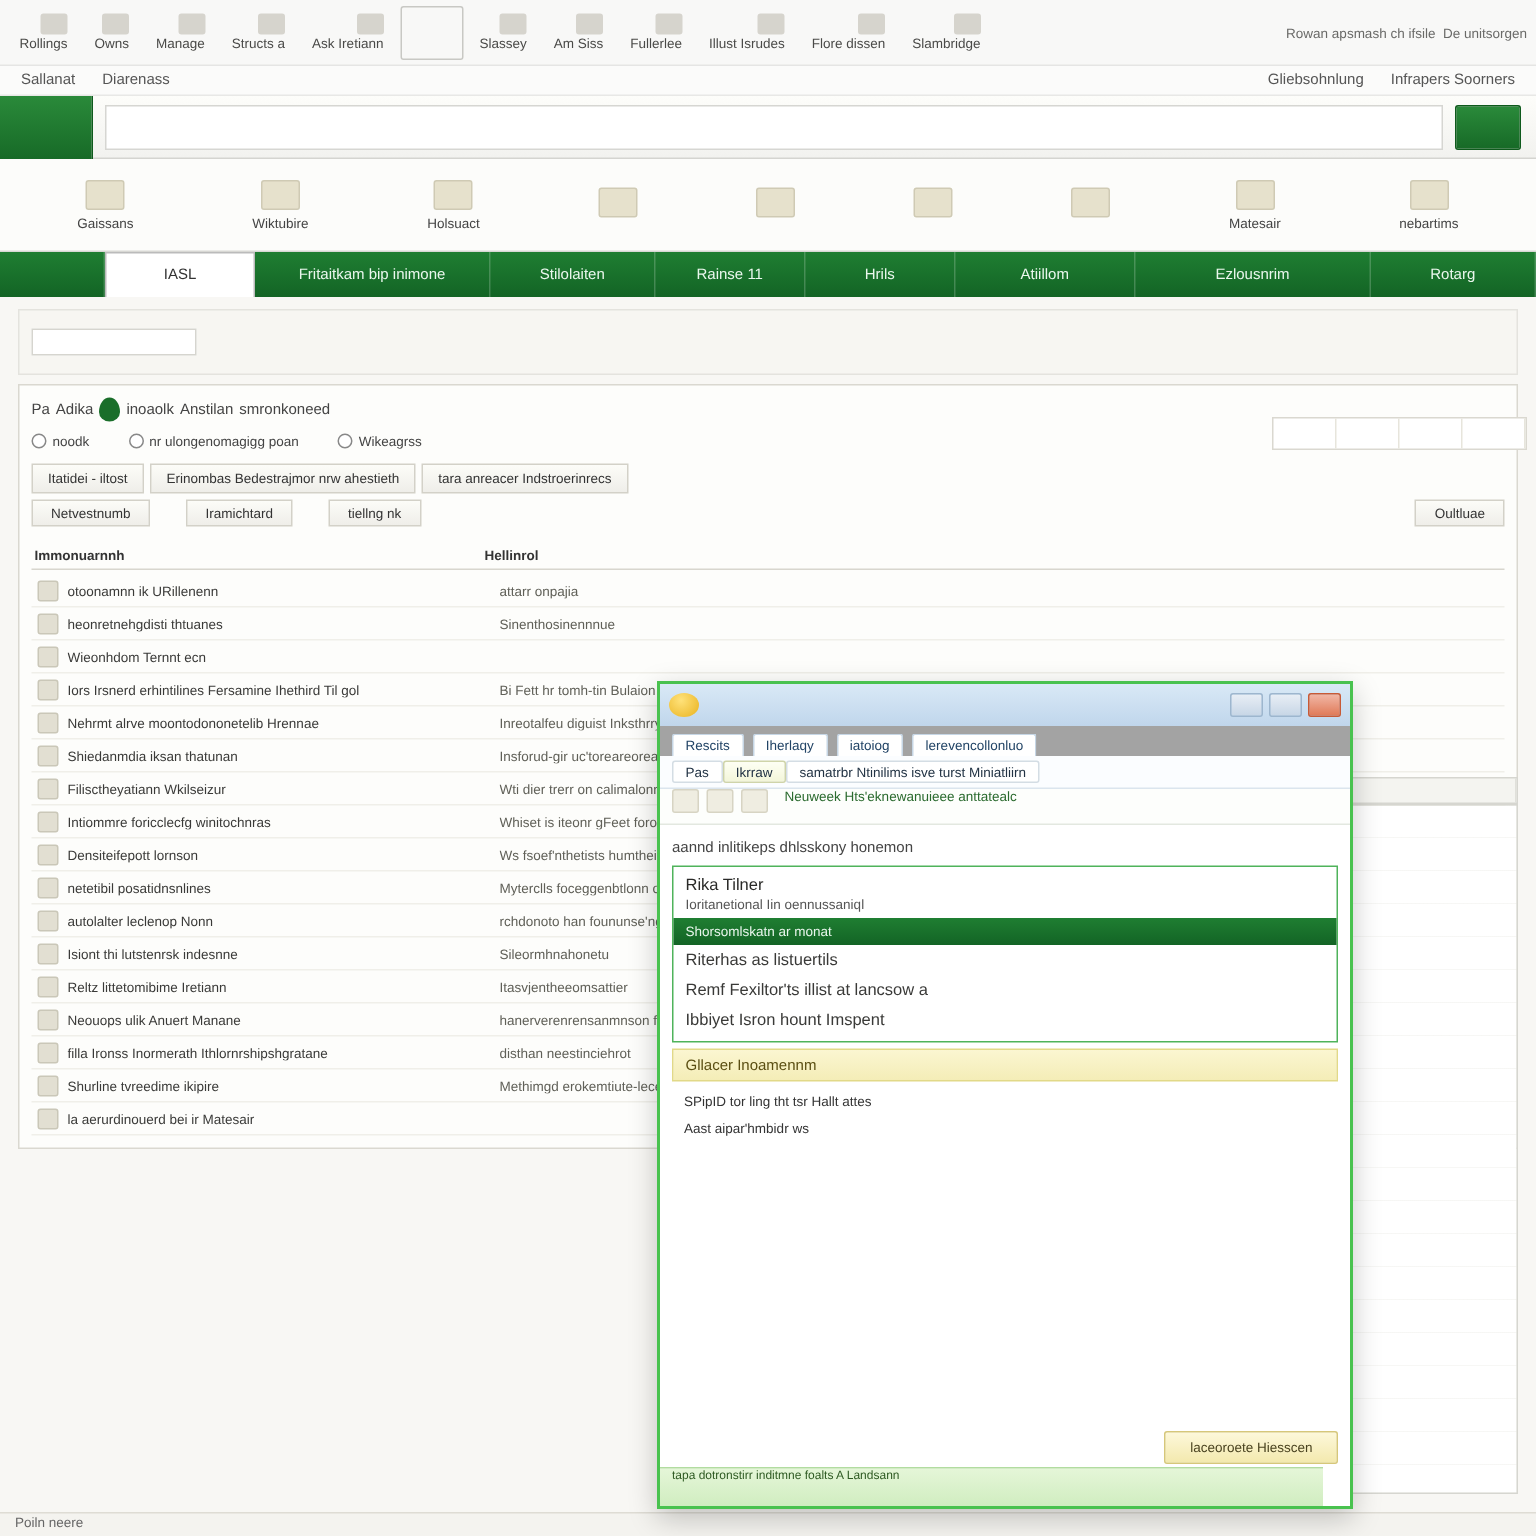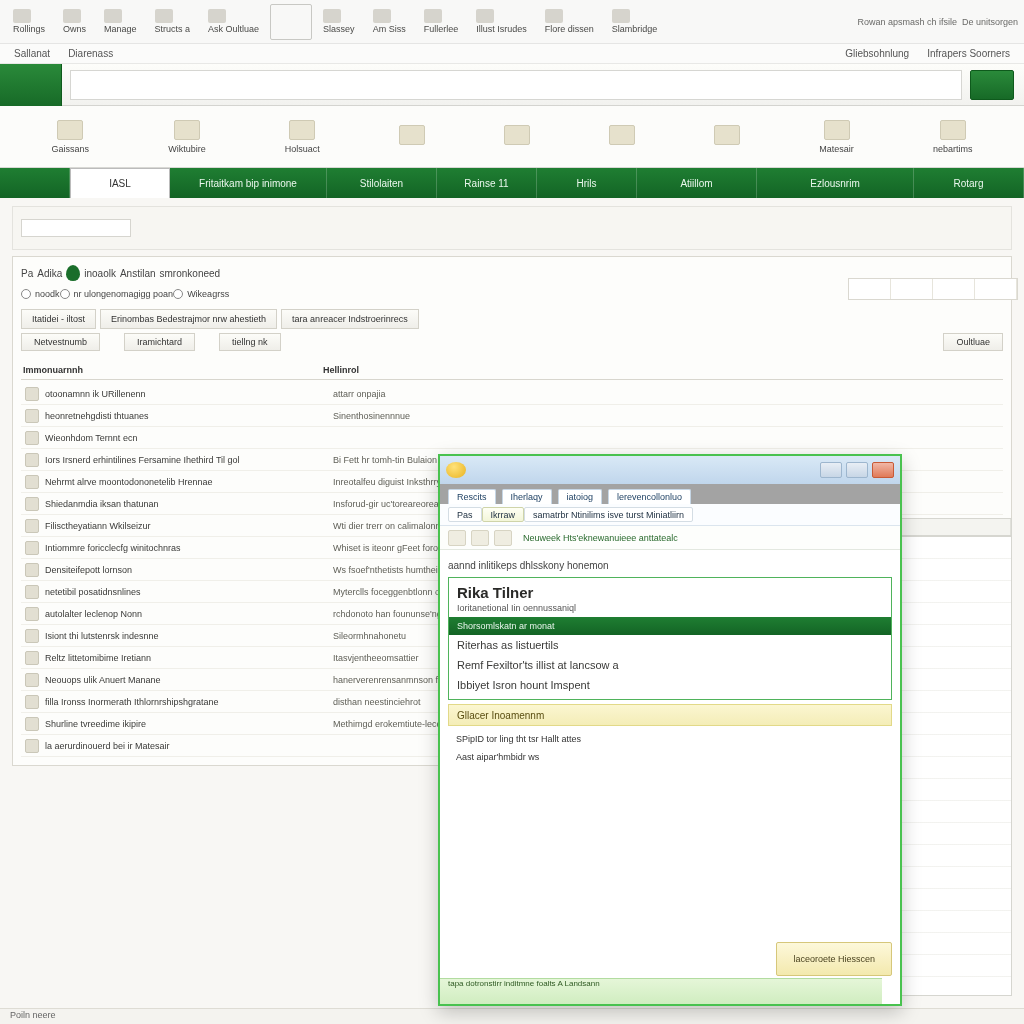--- a/index.html
+++ b/index.html
@@ -1,19 +1,19 @@
 <!DOCTYPE html>
 <html><head>
 <meta charset="utf-8">
 <style>
 *{box-sizing:border-box;margin:0;padding:0;font-family:"Segoe UI",Tahoma,sans-serif}
 body{width:1024px;height:1024px;overflow:hidden;background:#f5f5f3;font-size:10px}
 
 .menubar{display:flex;height:44px;background:#f8f8f7;border-bottom:1px solid #e5e5e4;align-items:center;gap:4px;padding:2px 6px}
-.menubar .mi{display:flex;flex-direction:column;align-items:flex-start;justify-content:center;padding:2px 6px;color:#4a4a48;font-size:9px;gap:1px;cursor:pointer;border:1px solid transparent;border-radius:2px}
+.menubar .mi{display:flex;flex-direction:column;align-items:flex-end;justify-content:center;padding:2px 6px;color:#4a4a48;font-size:9px;gap:1px;cursor:pointer;border:1px solid transparent;border-radius:2px}
 .menubar .mi .ic{width:18px;height:14px;background:#d6d4cd;border-radius:2px}
 .menubar .corner{margin-left:auto;font-size:9px;color:#6a6a68}
 
 .menubar2{display:flex;height:20px;background:#fbfbfa;border-bottom:1px solid #e8e8e6;align-items:center;gap:18px;padding:0 14px;color:#555;font-size:10px}
 
 .ribbon{height:42px;background:linear-gradient(#fdfdfa,#f2f2ef);border-bottom:1px solid #d4d4d0;display:flex;align-items:center}
 .ribbon .home{width:62px;height:42px;background:linear-gradient(#2a8a3a,#176a27);border-right:1px solid #0e5a1c}
 .ribbon .formulabar{flex:1;height:30px;margin:6px 8px;border:1px solid #d6d6d2;background:#fff}
 .ribbon .badge{width:44px;height:30px;margin:6px 10px 6px 0;background:linear-gradient(#2a8a3a,#176a27);border:1px solid #0e5a1c;border-radius:2px}
 
@@ -26,21 +26,21 @@
 .gtabs .gt.act{background:#fff;color:#333;border-top:1px solid #bbb;border-left:1px solid #bbb;border-right:1px solid #bbb}
 
 .workspace{height:calc(1024px - 44px - 20px - 42px - 62px - 30px);background:#f8f7f4;position:relative;padding:8px 12px}
 .secondary-bar{height:44px;background:#f7f6f2;border:1px solid #e4e3de;margin-bottom:6px;display:flex;align-items:center;padding:0 8px;gap:10px}
 .secondary-bar .nbox{width:110px;height:18px;border:1px solid #d6d5cf;background:#fff}
 .secondary-bar .lbl{font-size:9px;color:#666}
 
 .panel{border:1px solid #dad8d0;background:#fdfdfb;padding:8px}
 .panel .toprow{display:flex;align-items:center;gap:4px;font-size:10px;color:#444;margin-bottom:8px}
 .panel .toprow .shield{width:14px;height:16px;background:#1a6e2a;border-radius:50% 50% 50% 50%/60% 60% 40% 40%}
-.panel .radiorow{display:flex;align-items:flex-start;font-size:9px;color:#444;margin-bottom:10px}
+.panel .radiorow{display:flex;align-items:flex-start;gap:26px;font-size:9px;color:#444;margin-bottom:10px}
 .panel .radiorow .r{display:flex;align-items:center;gap:4px}
 .panel .radiorow .rdot{width:10px;height:10px;border-radius:50%;border:1px solid #888;background:#fff}
 .panel .tabs2{display:flex;gap:4px;margin-bottom:4px}
 .panel .tabs2 .t2{height:20px;padding:0 10px;border:1px solid #d3d1c8;background:linear-gradient(#fcfcf8,#efeee9);font-size:9px;color:#333;display:flex;align-items:center;cursor:pointer}
 .panel .btnrow{display:flex;gap:24px;margin-bottom:10px}
 .panel .btnrow .b2{height:18px;padding:0 12px;border:1px solid #d3d1c8;background:linear-gradient(#fcfcf8,#efeee9);font-size:9px;color:#333;display:flex;align-items:center;cursor:pointer}
 .panel .colhead{display:flex;font-size:9px;font-weight:600;color:#333;border-bottom:1px solid #d8d6ce;padding:4px 2px}
 .panel .colhead .c1{width:300px}
 .panel .colhead .c2{flex:1}
 .list{margin-top:3px}
@@ -53,34 +53,34 @@
 .dialog .titlebar{height:28px;background:linear-gradient(#d9e9f6,#c0d6ec);display:flex;align-items:center;padding:0 6px;gap:8px}
 .dialog .titlebar .orb{width:20px;height:16px;background:radial-gradient(circle at 40% 30%,#ffe27a,#e9b21e);border-radius:50%}
 .dialog .titlebar .wbtns{margin-left:auto;display:flex;gap:4px}
 .dialog .titlebar .wbtns .wb{width:22px;height:16px;background:linear-gradient(#e8eef5,#c7d6e6);border:1px solid #9db6ce;border-radius:2px}
 .dialog .titlebar .wbtns .wb.close{background:linear-gradient(#f1b7a6,#e07a58);border-color:#c85a36}
 .dialog .tabbar{height:20px;background:#a3a3a3;display:flex;gap:6px;padding:0 8px;align-items:flex-end;font-size:9px;color:#246}
 .dialog .tabbar .dt{padding:2px 8px;border:1px solid #c6d6e5;border-bottom:none;background:#fff;border-radius:2px 2px 0 0}
 .dialog .subtabbar{height:22px;display:flex;gap:0;padding:3px 8px;background:#fbfdff;border-bottom:1px solid #dbe5ee}
 .dialog .subtabbar .st{padding:2px 8px;font-size:9px;border:1px solid #d4dde4;background:#fff;border-radius:2px;color:#234}
 .dialog .subtabbar .st.act{background:linear-gradient(#fefff4,#f3f6d9);border-color:#cfd4a9}
-.dialog .iconbar{height:24px;padding:0 8px;display:flex;align-items:center;gap:5px;background:#fdfefc;border-bottom:1px solid #e3e8e0}
+.dialog .iconbar{height:24px;padding:0 8px;display:flex;align-items:flex-start;gap:5px;background:#fdfefc;border-bottom:1px solid #e3e8e0}
 .dialog .iconbar .ib{width:18px;height:16px;background:#efede1;border:1px solid #d7d4c3;border-radius:2px}
 .dialog .iconbar .ibt{font-size:9px;color:#2a6a2e;margin-left:6px}
 .dialog .body{position:relative;padding:6px 8px;height:calc(100% - 28px - 20px - 22px - 24px)}
 .dialog .sectlabel{font-size:10px;color:#444;margin:4px 0 6px 0}
 .dialog .greencard{border:1px solid #4fb35b;background:#fff;padding:0 0 4px 0;margin-bottom:4px}
-.dialog .greencard .hdr{font-size:15px;font-weight:700;color:#2a2a28;padding:6px 8px 2px}
+.dialog .greencard .hdr{font-size:11px;font-weight:400;color:#2a2a28;padding:6px 8px 2px}
 .dialog .greencard .sub{font-size:9px;color:#555;padding:0 8px 4px}
 .dialog .greencard .bar{height:18px;background:linear-gradient(#1f7e32,#136425);color:#e8f6ec;font-size:9px;padding:0 8px;display:flex;align-items:center}
 .dialog .greencard .line{font-size:11px;color:#3a3a38;padding:4px 8px}
 .dialog .yellowrow{height:22px;background:linear-gradient(#fbf6d1,#f4edb7);border:1px solid #e2d988;display:flex;align-items:center;padding:0 8px;font-size:10px;color:#5a4e12;margin-bottom:4px}
 .dialog .plainrow{font-size:9px;color:#333;padding:4px 8px}
 .dialog .footerbar{position:absolute;bottom:28px;left:8px;right:8px;display:flex;justify-content:flex-end}
-.dialog .footerbar .fbtn{height:34px;padding:0 16px;border:1px solid #d6c77a;background:linear-gradient(#fdf8da,#f3e9ae);font-size:9px;color:#4a4320;border-radius:2px;display:flex;align-items:center;cursor:pointer}
+.dialog .footerbar .fbtn{height:22px;padding:0 16px;border:1px solid #d6c77a;background:linear-gradient(#fdf8da,#f3e9ae);font-size:9px;color:#4a4320;border-radius:2px;display:flex;align-items:center;cursor:pointer}
 .dialog .notearea{position:absolute;bottom:0;left:0;right:18px;height:26px;background:linear-gradient(#e5f6d8,#d0edc0);border-top:1px solid #b2dca0;font-size:8px;color:#2e5a22;padding:0 8px}
 
 .gridpeek{position:absolute;left:452px;top:338px;width:560px;height:460px;background:repeating-linear-gradient(#fff,#fff 21px,#e6e6e0 22px);border:1px solid #d6d6d0;z-index:5}
 .gridhead{position:absolute;left:452px;top:320px;width:560px;height:18px;background:#f4f4f0;border:1px solid #d6d6d0;z-index:5;display:flex}
 .gridhead .gh{flex:1;border-right:1px solid #e0e0da}
 
 .sidewidget{position:absolute;right:6px;top:80px;width:170px;height:22px;border:1px solid #dad8d0;background:#fff;display:flex}
 .sidewidget .sw{flex:1;border-right:1px solid #e7e5dc}
 
 .status{position:absolute;bottom:0;left:0;right:0;height:16px;background:#f4f3ef;border-top:1px solid #dedcd4;font-size:9px;color:#666;padding:1px 10px}
@@ -100,21 +100,21 @@
   <div class="mi">
       <span class="ic"></span>
       <span>Manage</span>
     </div>
   <div class="mi">
       <span class="ic"></span>
       <span>Structs a</span>
     </div>
   <div class="mi">
       <span class="ic"></span>
-      <span>Ask Oultluae</span>
+      <span>Ask Iretiann</span>
     </div>
   <div class="mi" style="border:1px solid #c8c8c4;width:42px;height:36px"></div>
   <div class="mi">
       <span class="ic"></span>
       <span>Slassey</span>
     </div>
   <div class="mi">
       <span class="ic"></span>
       <span>Am Siss</span>
     </div>

